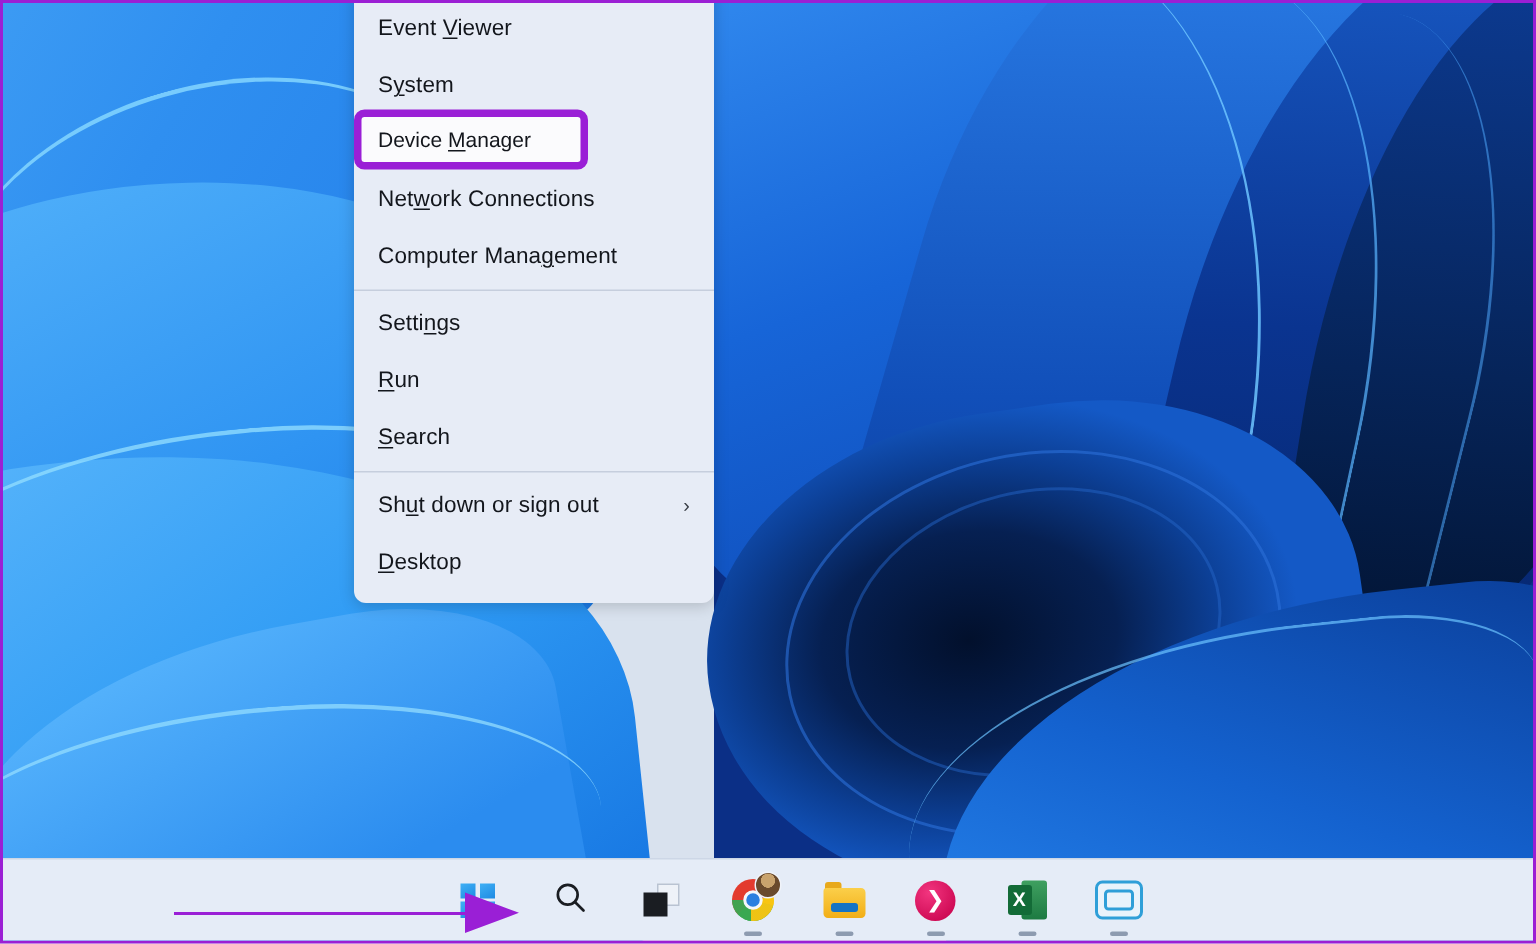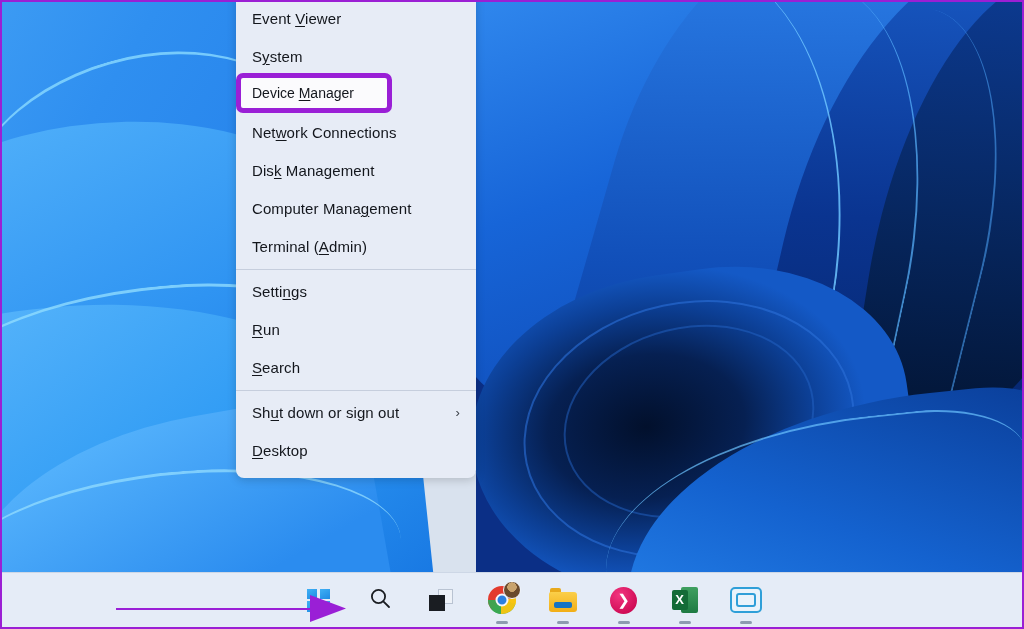--- a/index.html
+++ b/index.html
@@ -497,27 +497,21 @@
       <div class="menu-item">
         <span class="label">S<u>y</u>stem</span>
       </div>
       <div class="menu-item">
         <span class="label" style="visibility: hidden;">Device <u>M</u>anager</span>
       </div>
       <div class="menu-item">
         <span class="label">Net<u>w</u>ork Connections</span>
       </div>
       <div class="menu-item">
-        <span class="label">Dis<u>k</u> Management</span>
-      </div>
-      <div class="menu-item">
         <span class="label">Computer Mana<u>g</u>ement</span>
-      </div>
-      <div class="menu-item">
-        <span class="label">Terminal (<u>A</u>dmin)</span>
       </div>
       <div class="menu-sep"></div>
       <div class="menu-item">
         <span class="label">Setti<u>n</u>gs</span>
       </div>
       <div class="menu-item">
         <span class="label"><u>R</u>un</span>
       </div>
       <div class="menu-item">
         <span class="label"><u>S</u>earch</span>

